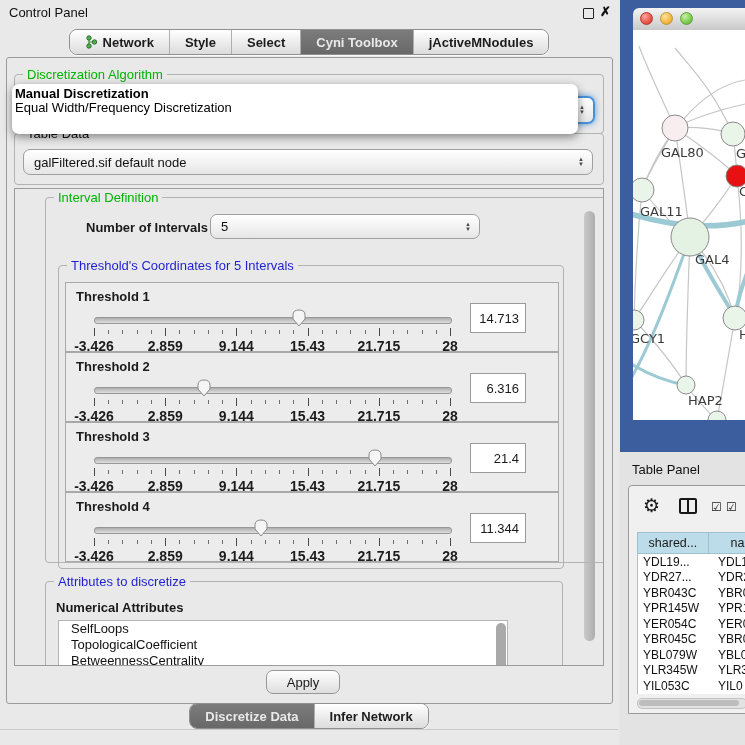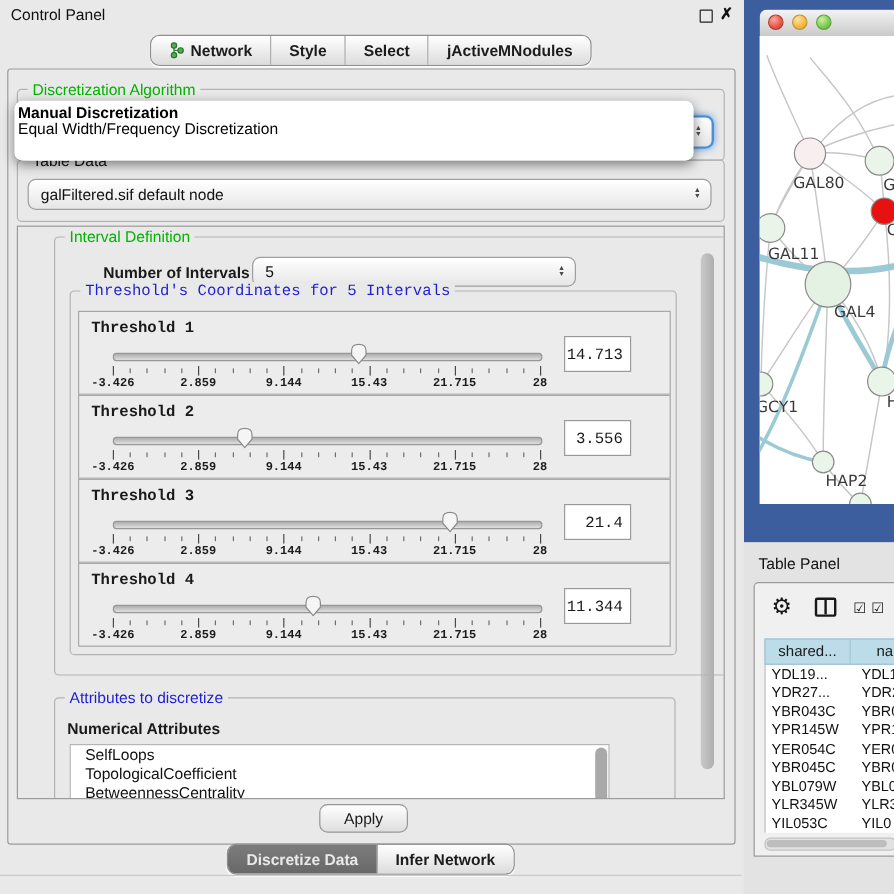--- a/index.html
+++ b/index.html
@@ -62,34 +62,34 @@
 
   
   .scrollpane{left:14px;top:188px;width:588px;height:476px;border:1px solid #9b9b9b;
               background:#e9e9e9;overflow:hidden;}
   .v-thumb{left:569px;top:22px;width:11px;height:430px;background:linear-gradient(90deg,#c9c9c9,#aeaeae);
            border-radius:6px;}
 
   .interval-group{left:30px;top:8px;width:528px;height:364px;padding-left:32px;}
   .noi-label{left:40px;top:22px;font-size:13px;font-weight:bold;}
   .noi-combo{left:164px;top:16px;width:268px;height:23px;}
-  .thr-group{left:12px;top:44px;width:504px;height:302px;font-family:Liberation Mono, monospace;}
+  .thr-group{left:12px;top:67px;width:504px;height:302px;}
 
   .thr-box{position:absolute;left:6px;width:492px;height:68px;background:#ececec;
            border:1px solid #a8a8a8;}
   .thr-label{position:absolute;left:10px;top:6px;font-size:13px;font-weight:bold;}
   .slider-zone{position:absolute;left:28px;top:24px;width:356px;height:40px;}
   .track{position:absolute;left:0;top:10px;width:356px;height:5px;border-radius:3px;
          background:linear-gradient(#aeaeae,#dfdfdf);border:1px solid #979797;}
   .thumb{position:absolute;top:2px;margin-left:-7px;}
   .ticks{position:absolute;left:0;top:21px;width:356px;height:9px;}
   .tick{position:absolute;top:2px;width:1px;height:4px;background:#6e6e6e;}
   .tick.major{height:8px;top:0;background:#4a4a4a;}
   .ticklabels{position:absolute;left:0;top:31px;width:356px;height:12px;}
-  .ticklabel{position:absolute;transform:translateX(-50%);font-size:10px;font-weight:bold;color:#1c1c1c;
+  .ticklabel{position:absolute;transform:translateX(-50%);font-size:14px;font-weight:bold;color:#1c1c1c;
              white-space:nowrap;}
   .valbox{position:absolute;left:404px;top:20px;width:56px;height:30px;background:#fff;
           border:1px solid #9a9a9a;font-size:13px;display:flex;align-items:center;
           justify-content:flex-end;padding-right:6px;box-sizing:border-box;}
 
   .attr-group{left:30px;top:392px;width:516px;height:120px;}
   .num-label{left:10px;top:18px;font-size:13px;font-weight:bold;}
   .attr-list{left:12px;top:38px;width:448px;height:64px;background:#fff;border:1px solid #b5b5b5;
              overflow:hidden;}
   .list-item{font-size:13px;height:16px;line-height:16px;padding-left:12px;color:#111;}
@@ -166,20 +166,24 @@
         <div class="seg">
 
           <span>Style</span>
         </div>
 
         <div class="seg">
 
           <span>Select</span>
         </div>
 
+        <div class="seg active">
+
+          <span>Cyni Toolbox</span>
+        </div>
 
         <div class="seg">
 
           <span>jActiveMNodules</span>
         </div>
 
     </div>
   </div>
 
   <div class="outer-panel abs"></div>
@@ -315,21 +319,21 @@
               </div>
               <div class="ticklabels">
                 <span class="ticklabel" style="left: 0%;">-3.426</span>
                 <span class="ticklabel" style="left: 20%;">2.859</span>
                 <span class="ticklabel" style="left: 40%;">9.144</span>
                 <span class="ticklabel" style="left: 60%;">15.43</span>
                 <span class="ticklabel" style="left: 80%;">21.715</span>
                 <span class="ticklabel" style="left: 100%;">28</span>
               </div>
             </div>
-            <div class="valbox">3.556</div>
+            <div class="valbox">6.316</div>
           </div>
 
           <div class="thr-box" style="top: 156px;">
             <span class="thr-label">Threshold 3</span>
             <div class="slider-zone">
               <div class="track"></div>
               <svg class="thumb" width="14" height="18" viewBox="0 0 14 18" style="left: 79%;">
                 <path d="M1,6 Q1,1 7,1 Q13,1 13,6 L13,10 L7,17 L1,10 Z" fill="#f5f5f5" stroke="#8a8a8a"></path>
               </svg>
               <div class="ticks">

